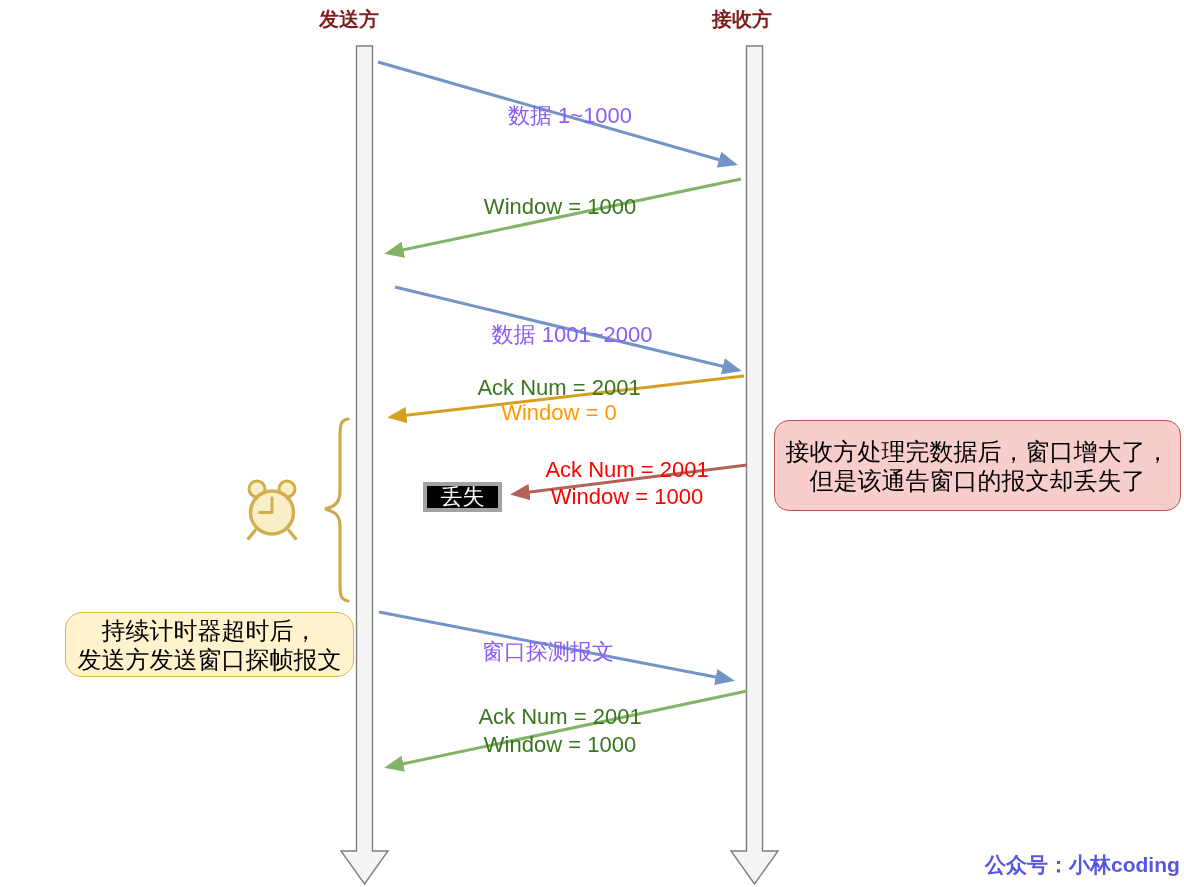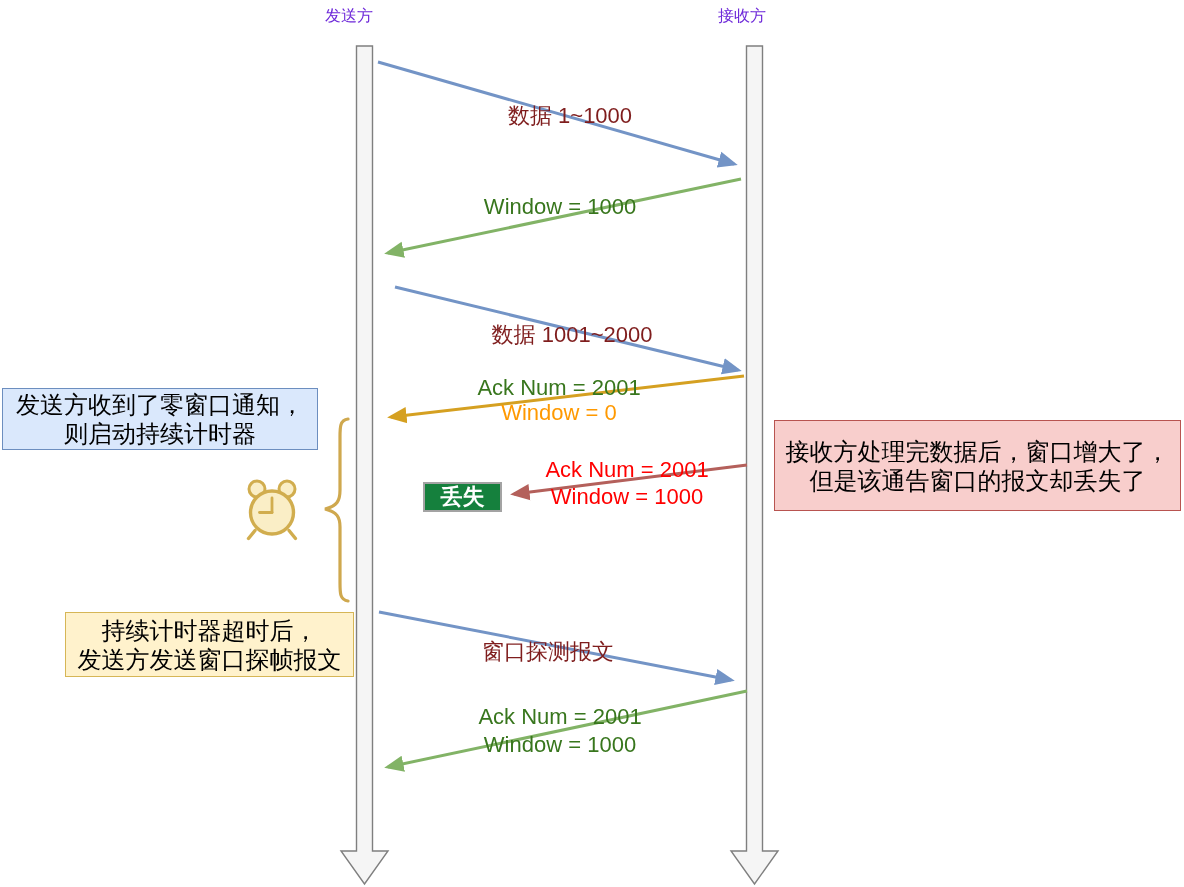--- a/index.html
+++ b/index.html
@@ -3,39 +3,39 @@
 <meta charset="utf-8">
 <style>
   html,body{margin:0;padding:0;background:#ffffff;}
   .canvas{
     position:relative;width:1184px;height:887px;background:#ffffff;overflow:hidden;
     font-family:"Liberation Sans","DejaVu Sans",sans-serif;
   }
   .gfx{position:absolute;left:0;top:0;width:1184px;height:887px;}
   .abs{position:absolute;}
   .ctr{transform:translateX(-50%);text-align:center;white-space:nowrap;}
-  .actor{font-size:16px;font-weight:normal;color:#6d28d9;}
+  .actor{font-size:20px;font-weight:bold;color:#7f1d1d;}
   .msg{font-size:22px;line-height:27px;}
   .msg-one{font-size:22px;}
-  .c-blue{color:#7f1d1d;}
+  .c-blue{color:#8b5cf6;}
   .c-green{color:#38761d;}
   .c-orange{color:#ff9900;text-align:center;}
   .c-red{color:#ff0000;}
   .note{
     box-sizing:border-box;display:flex;flex-direction:column;justify-content:center;
     text-align:center;font-size:24px;line-height:29px;color:#000;white-space:nowrap;
   }
   .note-blue{background:#dae8fc;border:1px solid #6c8ebf;}
   .note-pink{background:#f8cecc;border:1px solid #b85450;}
   .note-yellow{background:#fff2cc;border:1px solid #d6b656;}
   .note-green{background:#d5e8d4;border:1px solid #82b366;}
   .lost-badge{
     box-sizing:border-box;display:flex;align-items:center;justify-content:center;
-    background:#15803d;border:2px solid #a3a3a3;color:#ffffff;
-    font-size:22px;font-weight:bold;
+    background:#000000;border:4px solid #a3a3a3;color:#ffffff;
+    font-size:22px;font-weight:normal;
   }
   .watermark{font-size:21px;font-weight:bold;color:#5457e0;white-space:nowrap;}
 </style>
 </head>
 <body>
 
 <div class="canvas">
 
   <svg class="gfx" viewBox="0 0 1184 887" xmlns="http://www.w3.org/2000/svg">
     <defs>
@@ -100,30 +100,27 @@
 
   <div class="abs lost-badge" style="left:423px;top:482px;width:79px;height:30px;">丢失</div>
 
   <div class="abs ctr msg-one c-blue" style="left:548px;top:637px;">窗口探测报文</div>
 
   <div class="abs ctr msg c-green" style="left:560px;top:703px;line-height:28px;">
     <div>Ack Num = 2001</div>
     <div>Window = 1000</div>
   </div>
 
-  <div class="abs note note-blue" style="left:2px;top:388px;width:316px;height:62px;">
-    <div>发送方收到了零窗口通知，</div>
-    <div>则启动持续计时器</div>
-  </div>
 
-  <div class="abs note note-pink" style="left:774px;top:420px;width:407px;height:91px;">
+  <div class="abs note note-pink" style="left:774px;top:420px;width:407px;height:91px;border-radius:15px;">
     <div>接收方处理完数据后，窗口增大了，</div>
     <div>但是该通告窗口的报文却丢失了</div>
   </div>
 
-  <div class="abs note note-yellow" style="left:65px;top:612px;width:289px;height:65px;">
+  <div class="abs note note-yellow" style="left:65px;top:612px;width:289px;height:65px;border-radius:17px;">
     <div>持续计时器超时后，</div>
     <div>发送方发送窗口探帧报文</div>
   </div>
 
 
+  <div class="abs watermark" style="left:985px;top:851px;">公众号：小林coding</div>
 
 </div>
 
 </body></html>

